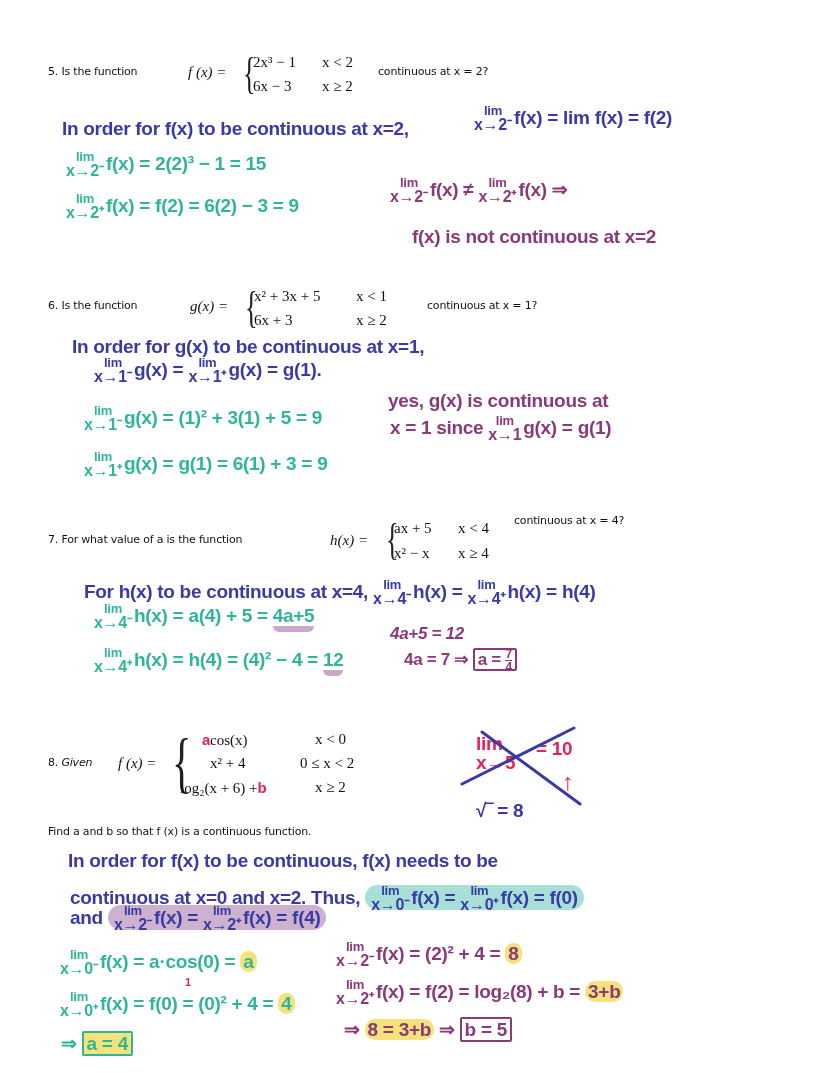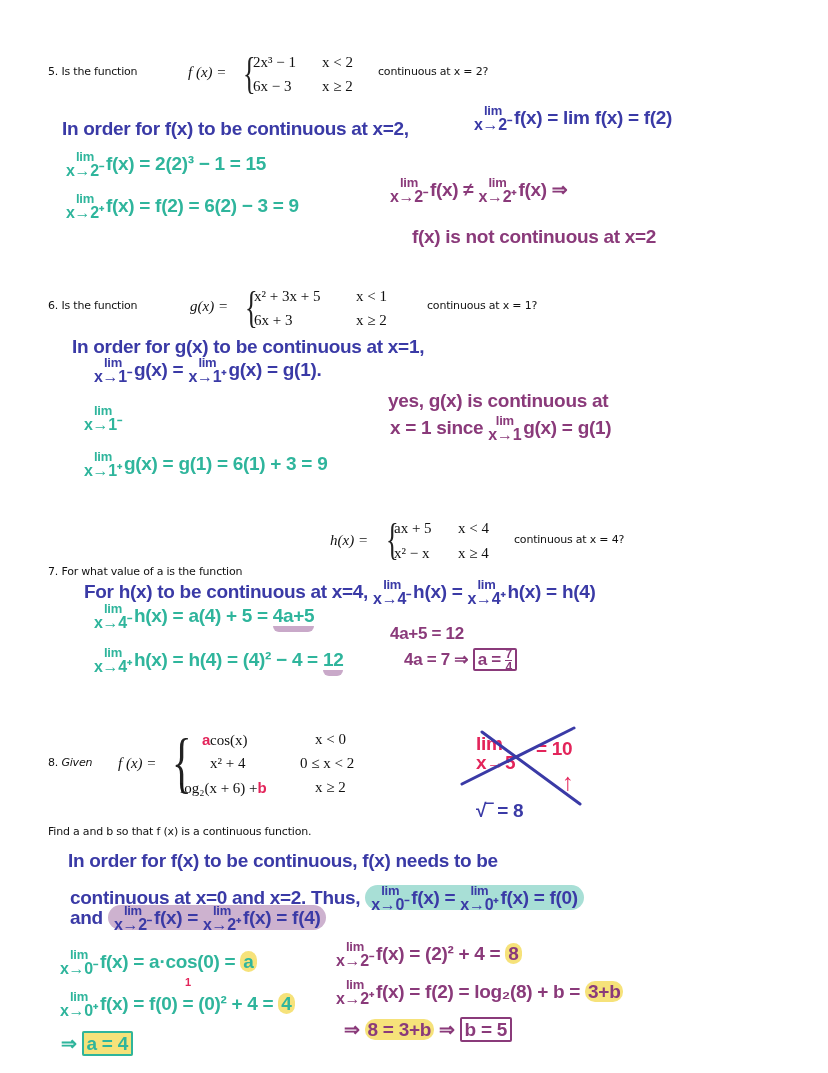--- a/index.html
+++ b/index.html
@@ -77,62 +77,62 @@
   <div class="abs pw" style="left:356px;top:312px;">x ≥ 2</div>
   <div class="abs q" style="left:427px;top:299px;">continuous at x = 1?</div>
 
   <div class="abs hw blue s1" style="left:72px;top:336px;text-align:center;">In order for g(x) to be continuous at x=1,</div>
   <div class="abs hw blue s1" style="left:94px;top:356px;">
     <span class="lim"><span class="t">lim</span><span class="b">x→1⁻</span></span><span>g(x) =</span>
     <span class="lim"><span class="t">lim</span><span class="b">x→1⁺</span></span><span>g(x) = g(1).</span>
   </div>
 
   <div class="abs hw teal s1" style="left:84px;top:404px;">
-    <span class="lim"><span class="t">lim</span><span class="b">x→1⁻</span></span>
+    <span class="lim"><span class="t">lim</span><span class="b">x→1⁻</span></span><span>g(x) = (1)² + 3(1) + 5 = 9</span>
   </div>
   <div class="abs hw teal s1" style="left:84px;top:450px;">
     <span class="lim"><span class="t">lim</span><span class="b">x→1⁺</span></span><span>g(x) = g(1) = 6(1) + 3 = 9</span>
   </div>
 
   <div class="abs hw purple s1" style="left:388px;top:390px;">yes, g(x) is continuous at</div>
   <div class="abs hw purple s1" style="left:390px;top:414px;">
     <span>x = 1  since</span>
     <span class="lim"><span class="t">lim</span><span class="b">x→1</span></span><span>g(x) = g(1)</span>
   </div>
 </div>
 
 <div>
-  <div class="abs q" style="left:48px;top:533px;margin-top:32px;">
+  <div class="abs q" style="left:48px;top:533px;">
     <span>7.</span>
     <span>For what value of a is the function</span>
   </div>
   <div class="abs pw" style="left:330px;top:532px;"><i>h(x) =</i></div>
   <div class="abs brace" style="left:386px;top:518px;">{</div>
   <div class="abs pw" style="left:394px;top:520px;">ax + 5</div>
   <div class="abs pw" style="left:458px;top:520px;">x &lt; 4</div>
   <div class="abs pw" style="left:394px;top:545px;">x² − x</div>
   <div class="abs pw" style="left:458px;top:545px;">x ≥ 4</div>
-  <div class="abs q" style="left:514px;top:533px;">continuous at x = 4?</div>
+  <div class="abs q" style="left:514px;top:514px;">continuous at x = 4?</div>
 
   <div class="abs hw blue s1" style="left:84px;top:570px;margin-top:8px;">
     <span>For h(x) to be continuous at x=4,</span>
     <span class="lim"><span class="t">lim</span><span class="b">x→4⁻</span></span><span>h(x) =</span>
     <span class="lim"><span class="t">lim</span><span class="b">x→4⁺</span></span><span>h(x) = h(4)</span>
   </div>
 
   <div class="abs hw teal s1" style="left:94px;top:602px;">
     <span class="lim"><span class="t">lim</span><span class="b">x→4⁻</span></span><span>h(x) = a(4) + 5 =</span>
     <span class="hl-pu">4a+5</span>
   </div>
   <div class="abs hw teal s1" style="left:94px;top:646px;">
     <span class="lim"><span class="t">lim</span><span class="b">x→4⁺</span></span><span>h(x) = h(4) = (4)² − 4 =</span>
     <span class="hl-pu">12</span>
   </div>
 
-  <div class="abs hw purple s2" style="left:390px;top:624px;">4a+5 = 12</div>
+  <div class="abs hw purple s2" style="left:390px;top:624px;font-style:italic;">4a+5 = 12</div>
   <div class="abs hw purple s2" style="left:404px;top:648px;">
     <span>4a = 7 ⇒</span>
     <span class="box">
       <span>a =</span>
       <span class="frac"><span class="num">7</span><span>4</span></span>
     </span>
   </div>
 </div>
 
 <div>

